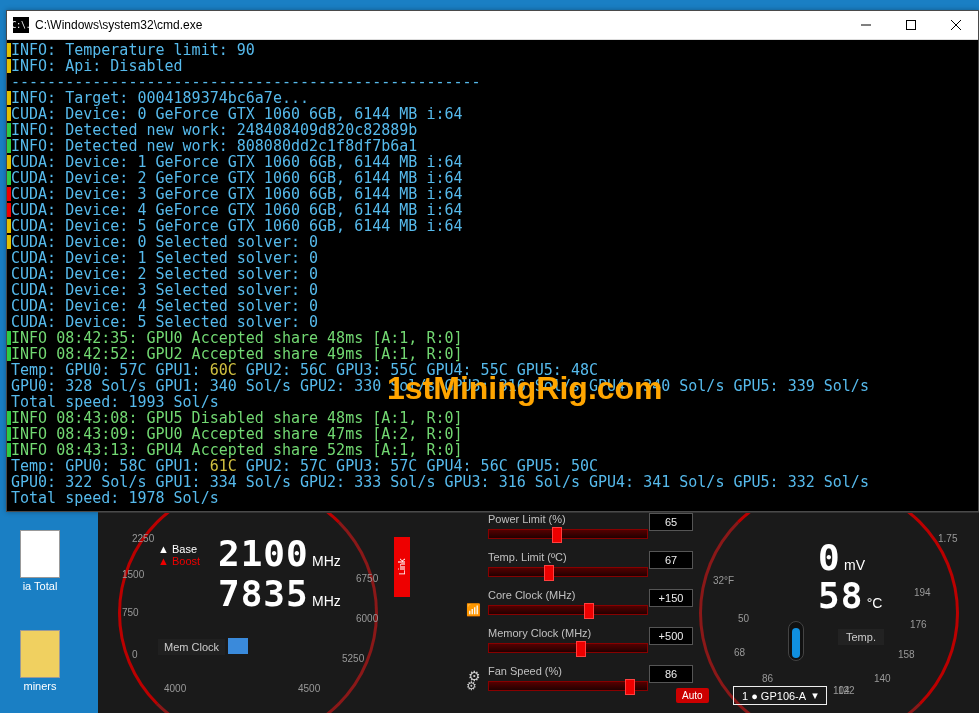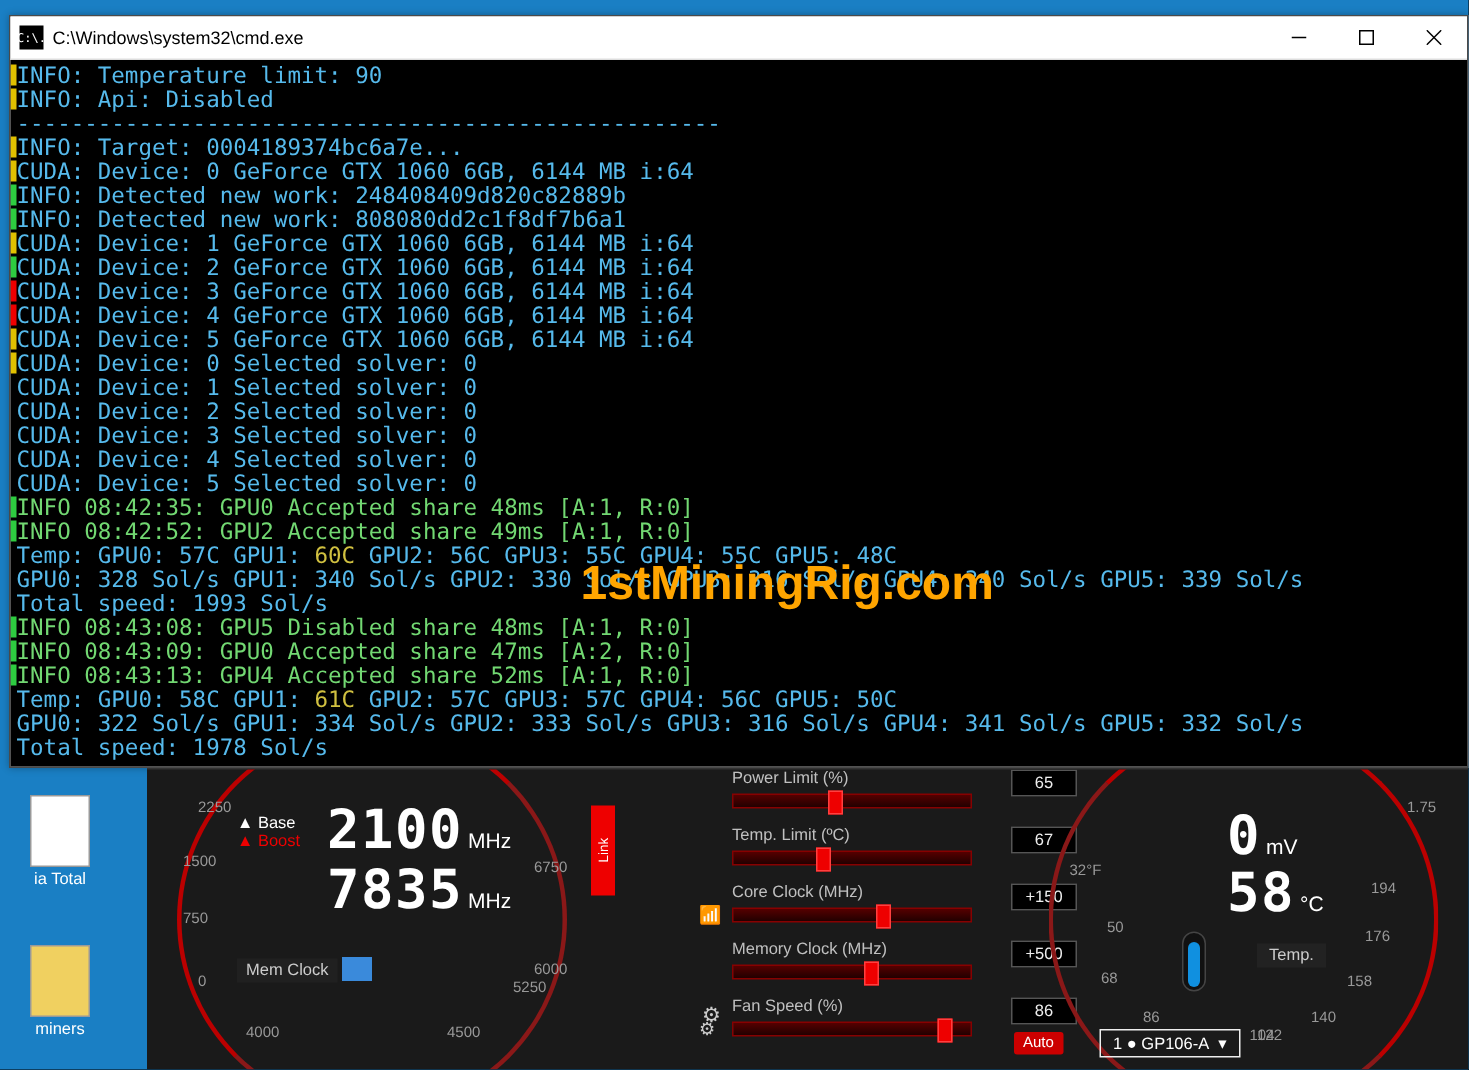--- a/index.html
+++ b/index.html
@@ -123,21 +123,21 @@
 .slider-track {
   position: absolute; top: 16px; left: 60px; width: 160px; height: 10px;
   background: linear-gradient(#550000, #220000);
   border: 1px solid #800;
 }
 .slider-thumb {
   position: absolute; top: -3px; width: 10px; height: 16px;
   background: #ee0000; border: 1px solid #ff4040;
 }
 .slider-value-box {
-  position: absolute; top: 0; left: 246px; width: 44px; height: 18px;
+  position: absolute; top: 0; left: 221px; width: 44px; height: 18px;
   background: #000; border: 1px solid #555; color: #eee; font-size: 11px;
   text-align: center; line-height: 16px;
 }
 .slider-icon { position: absolute; top: 14px; left: 38px; font-size: 12px; color: #ccc; }
 .link-tab {
   position: absolute; top: 24px; left: 296px; width: 16px; height: 60px;
   background: #ee0000; color: #fff; font-size: 9px;
   display: flex; align-items: center; justify-content: center;
   writing-mode: vertical-rl; transform: rotate(180deg);
 }
@@ -248,21 +248,21 @@
   </div>
   <div class="mem-clock-label">Mem Clock</div>
   <div class="mem-clock-icon"></div>
   <span class="gauge-ticks" style="top:20px; left:34px;">2250</span>
   <span class="gauge-ticks" style="top:56px; left:24px;">1500</span>
   <span class="gauge-ticks" style="top:94px; left:24px;">750</span>
   <span class="gauge-ticks" style="top:136px; left:34px;">0</span>
   <span class="gauge-ticks" style="top:170px; left:66px;">4000</span>
   <span class="gauge-ticks" style="top:170px; left:200px;">4500</span>
   <span class="gauge-ticks" style="top:140px; left:244px;">5250</span>
-  <span class="gauge-ticks" style="top:100px; left:258px;margin-top:28px;">6000</span>
+  <span class="gauge-ticks" style="top:100px; left:258px;">6000</span>
   <span class="gauge-ticks" style="top:60px; left:258px;">6750</span>
 
   <div class="link-tab">Link</div>
 
   <div class="sliders" id="sliders">
       <div class="slider-row">
         <div class="slider-icon"></div>
         <div class="slider-label">Power Limit (%)</div>
         <div class="slider-track">
           <div class="slider-thumb" style="left:40%;"></div>

